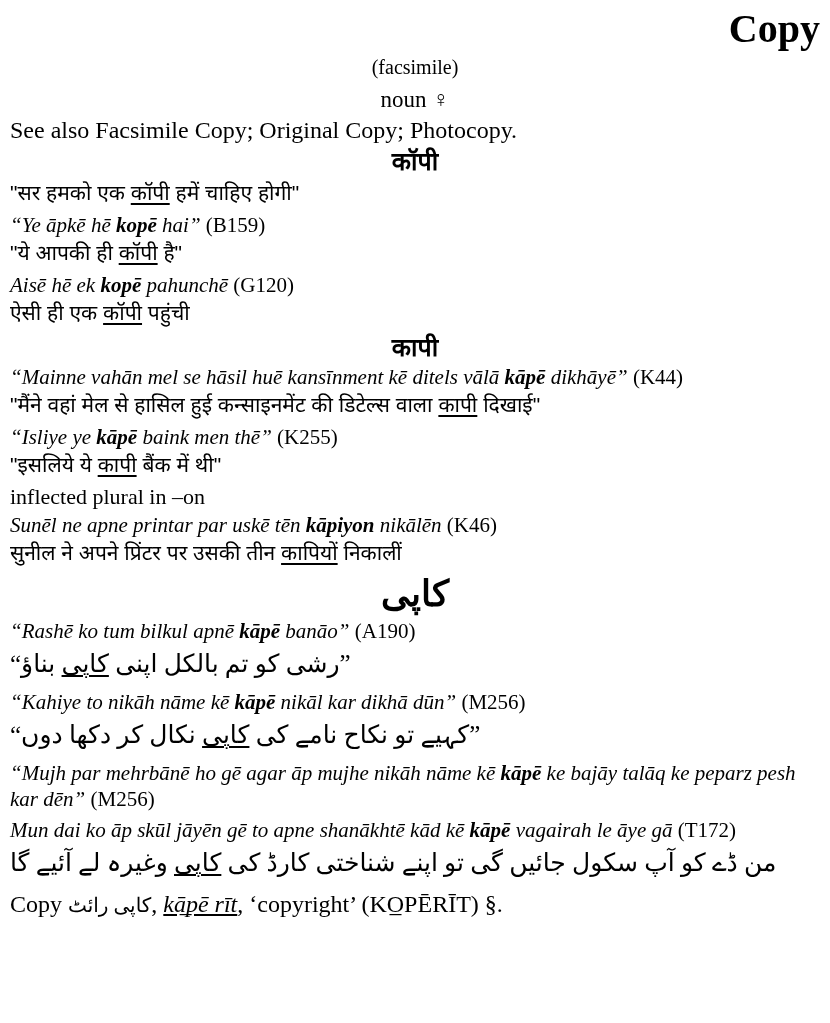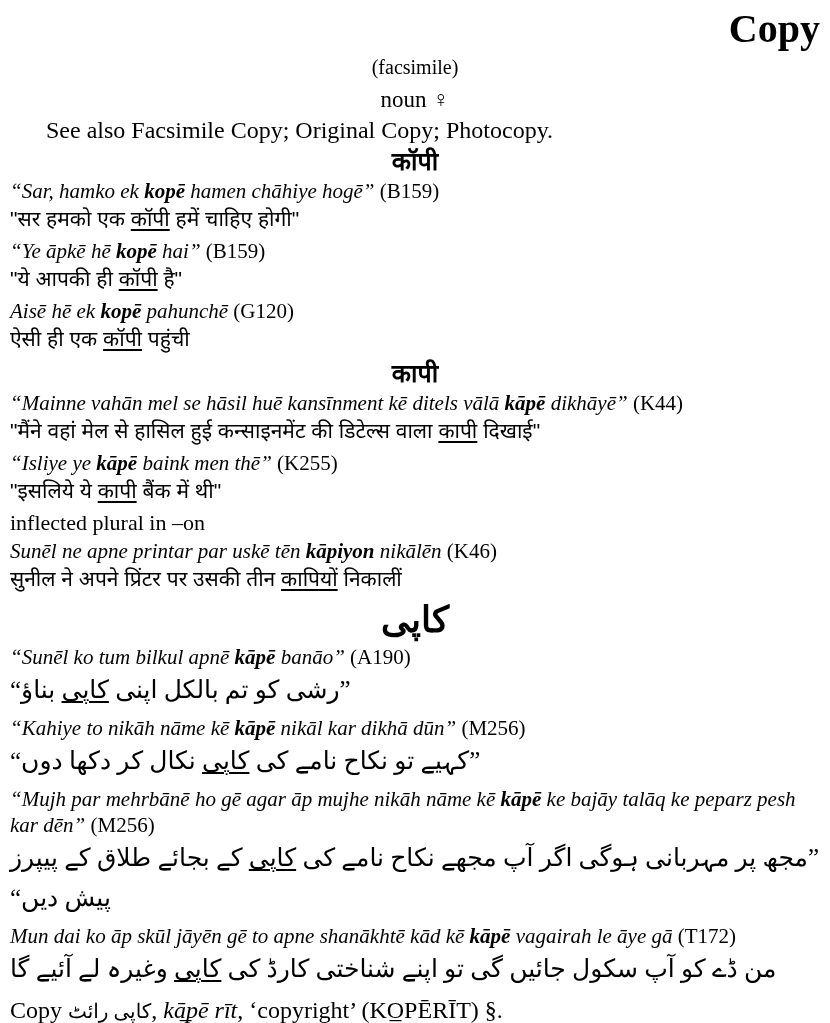--- a/index.html
+++ b/index.html
@@ -10,54 +10,53 @@
     overflow: hidden;
     box-sizing: border-box;
     padding: 0 10px;
   }
   .title {
     font-size: 40px; font-weight: bold; line-height: 45px;
     text-align: right; margin-top: 6px;
   }
   .subtitle { font-size: 20px; line-height: 33px; text-align: center; }
   .pos-line { font-size: 23px; line-height: 31px; text-align: center; }
-  .see-also { font-size: 24px; line-height: 30px; margin-left: 36px; }
+  .see-also { font-size: 24px; line-height: 30px; }
   .h-dev {
     font-size: 25px; font-weight: 600; line-height: 31px;
     text-align: center; margin: 1px 0;
     font-family: "Liberation Sans", sans-serif;
   }
   .ex { margin: 0 0 5px 0; }
   .roman { font-size: 21px; line-height: 26px; font-style: italic; }
   .roman .b { font-weight: bold; }
   .ref { font-style: normal; }
   .note { font-size: 22px; line-height: 26px; margin: 0 0 2px 0; }
   .hi {
     font-size: 21px; line-height: 29px; font-style: normal;
     font-family: "Liberation Sans", sans-serif;
   }
   .u { text-decoration: underline; text-underline-offset: 3px; text-decoration-thickness: 1.5px; }
   .h-ur { font-size: 36px; font-weight: bold; line-height: 44px; text-align: center; margin: 2px 0; }
   .ur { font-size: 25px; line-height: 40px; text-align: left; direction: rtl; unicode-bidi: isolate; }
   .also { font-size: 24px; line-height: 32px; margin-top: 4px; }
-  .also .it { font-style: italic; }
+  .also .it { font-style: italic; text-decoration: underline; }
   .ur-inline { direction: rtl; unicode-bidi: isolate; font-size: 20px; text-align: center; }
 </style>
 </head>
 <body>
 
 <div class="title">Copy</div>
 <div class="subtitle">(facsimile)</div>
 <div class="pos-line">noun ♀</div>
 <div class="see-also">See also Facsimile Copy; Original Copy; Photocopy.</div>
 
 <div class="h-dev">कॉपी</div>
 
 <div class="ex">
-  <div class="roman"><span>“Sar, hamko ek </span><span class="b">kopē</span><span> hamen chāhiye hogē” </span><span class="ref">(B159)</span></div>
   <div class="hi"><span>"सर हमको एक </span><span class="u">कॉपी</span><span> हमें चाहिए होगी"</span></div>
 </div>
 
 <div class="ex">
   <div class="roman"><span>“Ye āpkē hē </span><span class="b">kopē</span><span> hai” </span><span class="ref">(B159)</span></div>
   <div class="hi"><span>"ये आपकी ही </span><span class="u">कॉपी</span><span> है"</span></div>
 </div>
 
 <div class="ex">
   <div class="roman"><span>Aisē hē ek </span><span class="b">kopē</span><span> pahunchē </span><span class="ref">(G120)</span></div>
@@ -79,32 +78,31 @@
 <div class="note">inflected plural in –on</div>
 
 <div class="ex">
   <div class="roman"><span>Sunēl ne apne printar par uskē tēn </span><span class="b">kāpiyon</span><span> nikālēn </span><span class="ref">(K46)</span></div>
   <div class="hi"><span>सुनील ने अपने प्रिंटर पर उसकी तीन </span><span class="u">कापियों</span><span> निकालीं</span></div>
 </div>
 
 <div class="h-ur" dir="rtl">کاپی</div>
 
 <div class="ex">
-  <div class="roman"><span>“Sunēl ko tum bilkul apnē </span><span class="b">kāpē</span><span> banāo” </span><span class="ref">(A190)</span></div>
+  <div class="roman"><span>“Rashē ko tum bilkul apnē </span><span class="b">kāpē</span><span> banāo” </span><span class="ref">(A190)</span></div>
   <div class="ur" dir="rtl"><span>”رشی کو تم بالکل اپنی </span><span class="u">کاپی</span><span> بناؤ“</span></div>
 </div>
 
 <div class="ex">
   <div class="roman"><span>“Kahiye to nikāh nāme kē </span><span class="b">kāpē</span><span> nikāl kar dikhā dūn” </span><span class="ref">(M256)</span></div>
   <div class="ur" dir="rtl"><span>”کہیے تو نکاح نامے کی </span><span class="u">کاپی</span><span> نکال کر دکھا دوں“</span></div>
 </div>
 
 <div class="ex">
   <div class="roman"><span>“Mujh par mehrbānē ho gē agar āp mujhe nikāh nāme kē </span><span class="b">kāpē</span><span> ke bajāy talāq ke peparz pesh kar dēn” </span><span class="ref">(M256)</span></div>
-  <div class="ur" dir="rtl"><span>”مجھ پر مہربانی ہوگی اگر آپ مجھے نکاح نامے کی </span><span class="u">کاپی</span><span> کے بجائے طلاق کے پیپرز پیش دیں“</span></div>
 </div>
 
 <div class="ex">
   <div class="roman"><span>Mun dai ko āp skūl jāyēn gē to apne shanākhtē kād kē </span><span class="b">kāpē</span><span> vagairah le āye gā </span><span class="ref">(T172)</span></div>
   <div class="ur" dir="rtl"><span>من ڈے کو آپ سکول جائیں گی تو اپنے شناختی کارڈ کی </span><span class="u">کاپی</span><span> وغیرہ لے آئیے گا</span></div>
 </div>
 
 <div class="also"><span>Copy </span><span class="ur-inline">کاپی رائٹ</span><span>, </span><span class="it">kā̲pē rīt</span><span>, ‘copyright’ (KO̲PĒRĪT) §.</span></div>
 
 </body></html>

